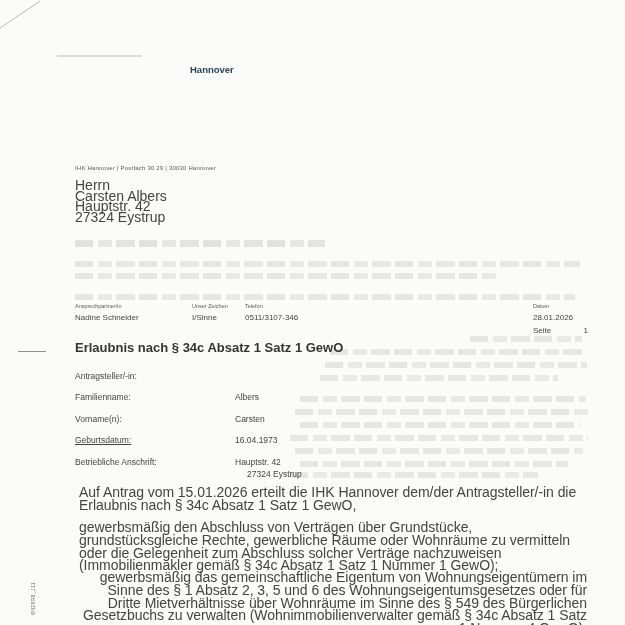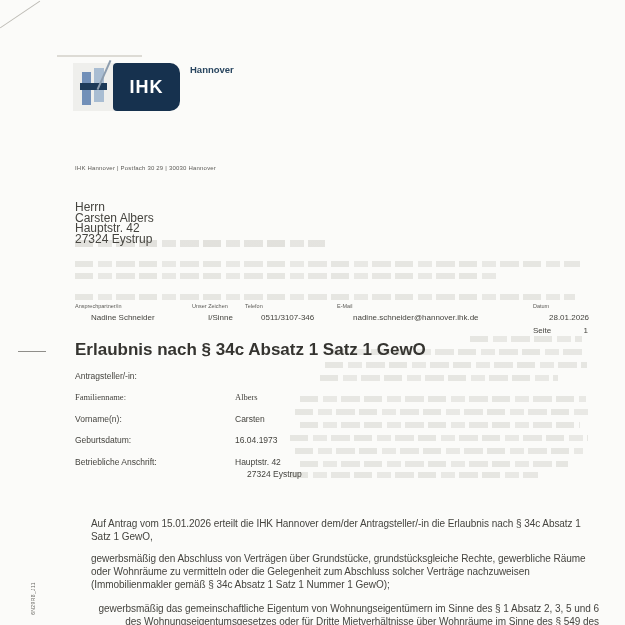--- a/index.html
+++ b/index.html
@@ -35,36 +35,36 @@
   .foldmark{position:absolute;left:18px;top:351px;width:28px;height:1px;background:#8f8e8a;}
   .ghost{position:absolute;height:6px;opacity:.42;filter:blur(.55px);
     background:repeating-linear-gradient(90deg,
       rgba(168,165,156,.6) 0 18px, transparent 18px 23px,
       rgba(168,165,156,.5) 23px 37px, transparent 37px 41px,
       rgba(168,165,156,.55) 41px 60px, transparent 60px 64px);}
   .ghost.h{opacity:.5;height:7px;}
 
   
   .senderline{position:absolute;left:75px;top:165px;font-size:6px;color:#5c5b57;letter-spacing:.2px;}
-  .recipient{position:absolute;left:75px;top:180px;font-size:12px;line-height:10.5px;color:#45443f;margin-top:22px;}
+  .recipient{position:absolute;left:75px;top:180px;font-size:14px;line-height:10.5px;color:#45443f;}
 
   
   .info{position:absolute;top:303px;font-size:5.5px;color:#5c5b57;}
-  .info .val{display:block;margin-top:4px;font-size:8px;color:#45443f;margin-left:16px;}
+  .info .val{display:block;margin-top:4px;font-size:8px;color:#45443f;}
   .c-contact{left:75px;} .c-ref{left:192px;} .c-phone{left:245px;} .c-email{left:337px;} .c-date{left:533px;}
   .pageline{position:absolute;left:533px;top:326px;font-size:8px;color:#45443f;}
   .pageline .num{margin-left:30px;}
 
   
-  .subject{position:absolute;left:75px;top:340px;font-size:17px;font-weight:bold;color:#353430;}
+  .subject{position:absolute;left:75px;top:340px;font-size:13px;font-weight:bold;color:#353430;}
   .applicant-h{position:absolute;left:75px;top:371px;font-size:8.5px;color:#45443f;}
   .frow{position:absolute;left:75px;font-size:8.5px;color:#45443f;}
   .frow .fval{position:absolute;left:160px;top:0;white-space:nowrap;}
   .frow .fval2{position:absolute;left:172px;top:11.5px;white-space:nowrap;}
-  .para{position:absolute;left:91px;width:508px;font-size:10px;line-height:12.8px;color:#45443f;letter-spacing:-0.05px;margin-top:32px;}
+  .para{position:absolute;left:79px;width:508px;font-size:14px;line-height:12.8px;color:#45443f;letter-spacing:-0.05px;}
 
   
   .sidecode{position:absolute;left:30px;top:582px;font-size:5px;color:#6a6964;
     writing-mode:vertical-rl;transform:rotate(180deg);letter-spacing:.4px;}
 </style>
 </head>
 <body>
 
 <div class="page">
 
@@ -81,31 +81,20 @@
   <div class="ghost" style="left:325px;top:362px;width:262px;"></div>
   <div class="ghost" style="left:320px;top:375px;width:238px;"></div>
   <div class="ghost" style="left:300px;top:396px;width:286px;"></div>
   <div class="ghost" style="left:295px;top:409px;width:294px;"></div>
   <div class="ghost" style="left:300px;top:422px;width:280px;"></div>
   <div class="ghost" style="left:290px;top:435px;width:298px;"></div>
   <div class="ghost" style="left:295px;top:448px;width:288px;"></div>
   <div class="ghost" style="left:300px;top:461px;width:268px;"></div>
   <div class="ghost" style="left:290px;top:472px;width:248px;"></div>
 
-  <div class="logo">
-    <div class="logo-light">
-      <div class="bar-left"></div>
-      <div class="bar-right"></div>
-      <div class="bar-cross"></div>
-      <div class="bar-diag"></div>
-    </div>
-    <div class="logo-navy">
-      <span>IHK</span>
-    </div>
-  </div>
   <div class="org">
     <div class="b">Hannover</div>
   </div>
 
   <div class="senderline">IHK Hannover | Postfach 30 29 | 30030 Hannover</div>
   <div class="recipient">
     <div>Herrn</div>
     <div>Carsten Albers</div>
     <div>Hauptstr. 42</div>
     <div>27324 Eystrup</div>
@@ -116,45 +105,41 @@
     <span class="val">Nadine Schneider</span>
   </div>
   <div class="info c-ref">
     <span>Unser Zeichen</span>
     <span class="val">I/Sinne</span>
   </div>
   <div class="info c-phone">
     <span>Telefon</span>
     <span class="val">0511/3107-346</span>
   </div>
-  <div class="info c-email">
-    <span>E-Mail</span>
-    <span class="val">nadine.schneider@hannover.ihk.de</span>
-  </div>
   <div class="info c-date">
     <span>Datum</span>
     <span class="val">28.01.2026</span>
   </div>
   <div class="pageline">
     <span>Seite</span>
     <span class="num">1</span>
   </div>
 
   <div class="subject">Erlaubnis nach § 34c Absatz 1 Satz 1 GewO</div>
   <div class="applicant-h">Antragsteller/-in:</div>
 
-  <div class="frow" style="top:392px;font-family:Liberation Serif, serif;">
+  <div class="frow" style="top:392px;">
     <span>Familienname:</span>
     <span class="fval">Albers</span>
   </div>
   <div class="frow" style="top:414px;">
     <span>Vorname(n):</span>
     <span class="fval">Carsten</span>
   </div>
-  <div class="frow" style="top:435px;">
+  <div class="frow" style="top:435px;text-decoration:underline;">
     <span>Geburtsdatum:</span>
     <span class="fval">16.04.1973</span>
   </div>
   <div class="frow" style="top:457px;">
     <span>Betriebliche Anschrift:</span>
     <span class="fval">Hauptstr. 42</span>
     <span class="fval2">27324 Eystrup</span>
   </div>
 
   <div class="para" style="top:486px;">Auf Antrag vom 15.01.2026 erteilt die IHK Hannover dem/der Antragsteller/-in die Erlaubnis nach § 34c Absatz 1 Satz 1 GewO,</div>

